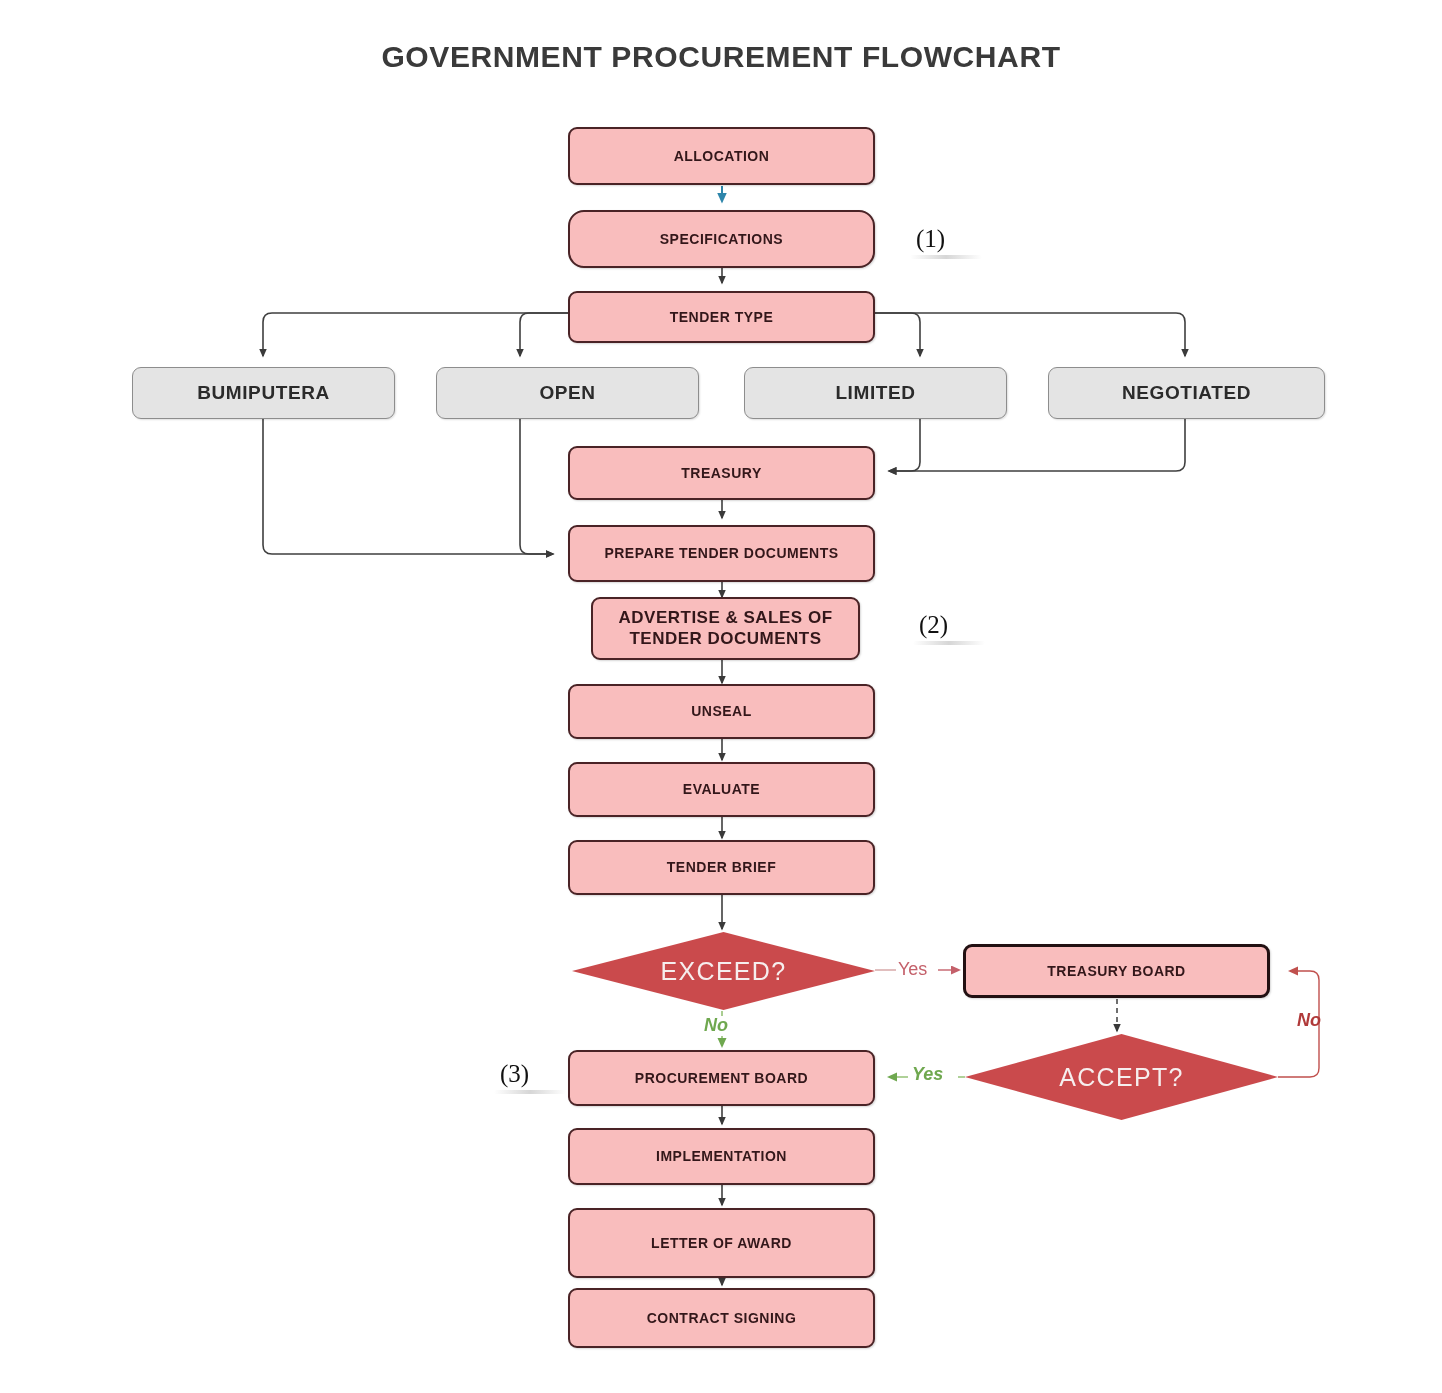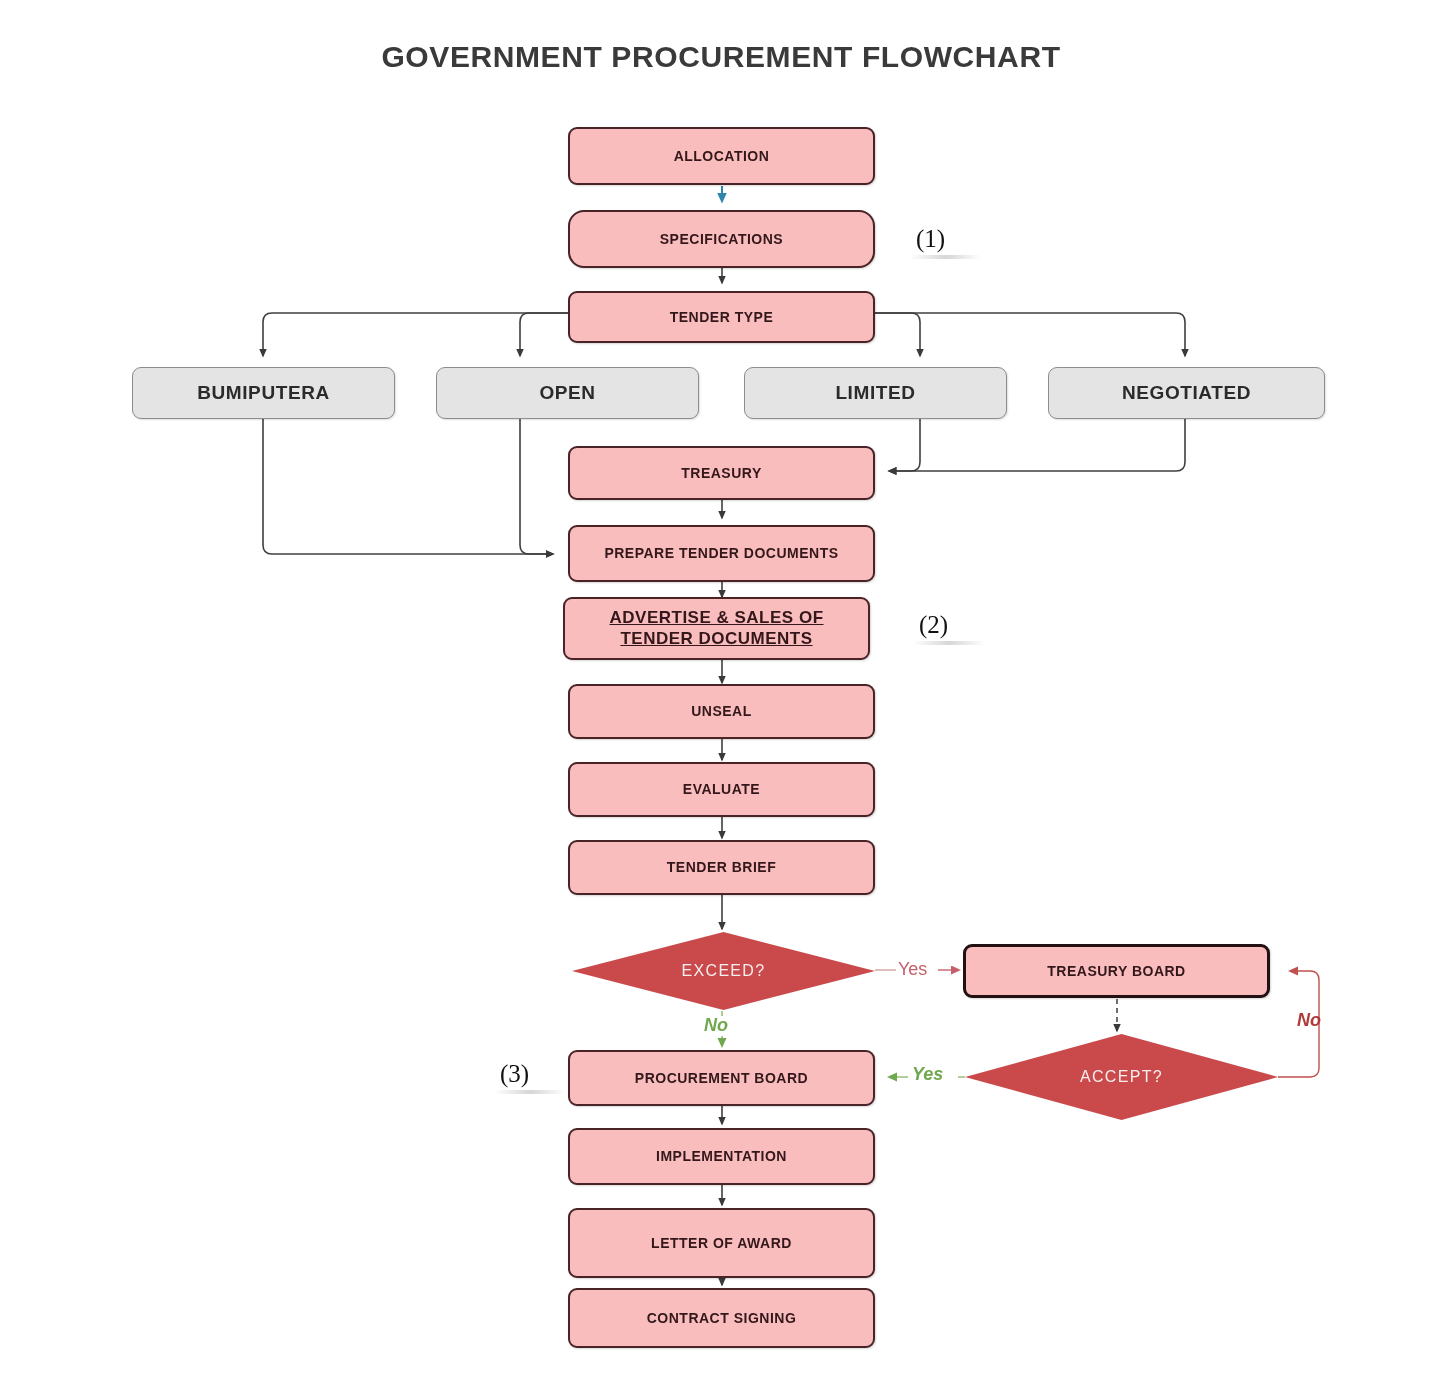--- a/index.html
+++ b/index.html
@@ -92,21 +92,21 @@
     left: 0; top: 0;
     width: 100%; height: 100%;
     background: #ca4a4c;
     clip-path: polygon(50% 0%, 100% 50%, 50% 100%, 0% 50%);
     filter: drop-shadow(1px 1px 2px rgba(0,0,0,0.18));
   }
   .diamond .label {
     position: relative;
     z-index: 2;
     color: #f6eeee;
-    font-size: 16px;
+    font-size: 25px;
     font-weight: normal;
     letter-spacing: 1.3px;
     font-family: "Liberation Sans", sans-serif;
   }
 
   
   .edge-label {
     position: absolute;
     font-size: 18px;
     font-weight: bold;
@@ -240,21 +240,21 @@
   </div>
 
   <div class="node pink" style="left:568px; top:446px; width:307px; height:54px;">
     <span class="label">TREASURY</span>
   </div>
 
   <div class="node pink" style="left:568px; top:525px; width:307px; height:57px;">
     <span class="label">PREPARE TENDER DOCUMENTS</span>
   </div>
 
-  <div class="node pink" style="left:563px; top:597px; width:307px; height:63px; font-size:17px;text-decoration:underline;">
+  <div class="node pink" style="left:591px; top:597px; width:269px; height:63px; font-size:17px;">
     <span class="label">ADVERTISE &amp; SALES OF TENDER DOCUMENTS</span>
   </div>
 
   <div class="node pink" style="left:568px; top:684px; width:307px; height:55px;">
     <span class="label">UNSEAL</span>
   </div>
 
   <div class="node pink" style="left:568px; top:762px; width:307px; height:55px;align-items:center;">
     <span class="label">EVALUATE</span>
   </div>

